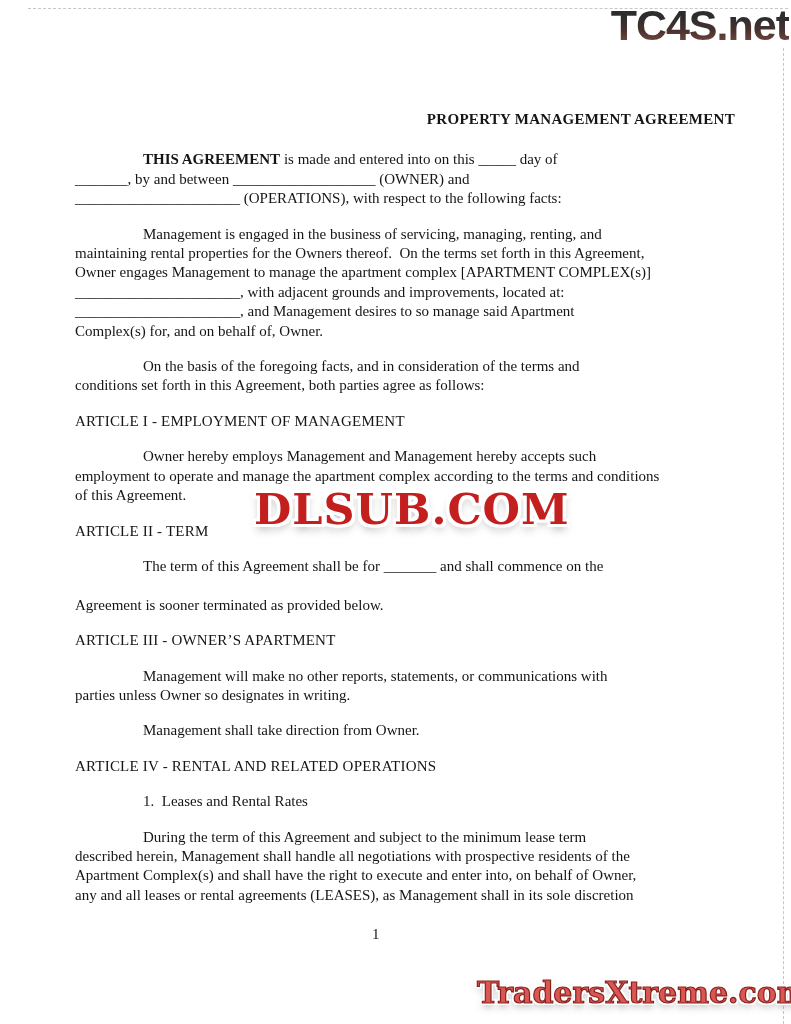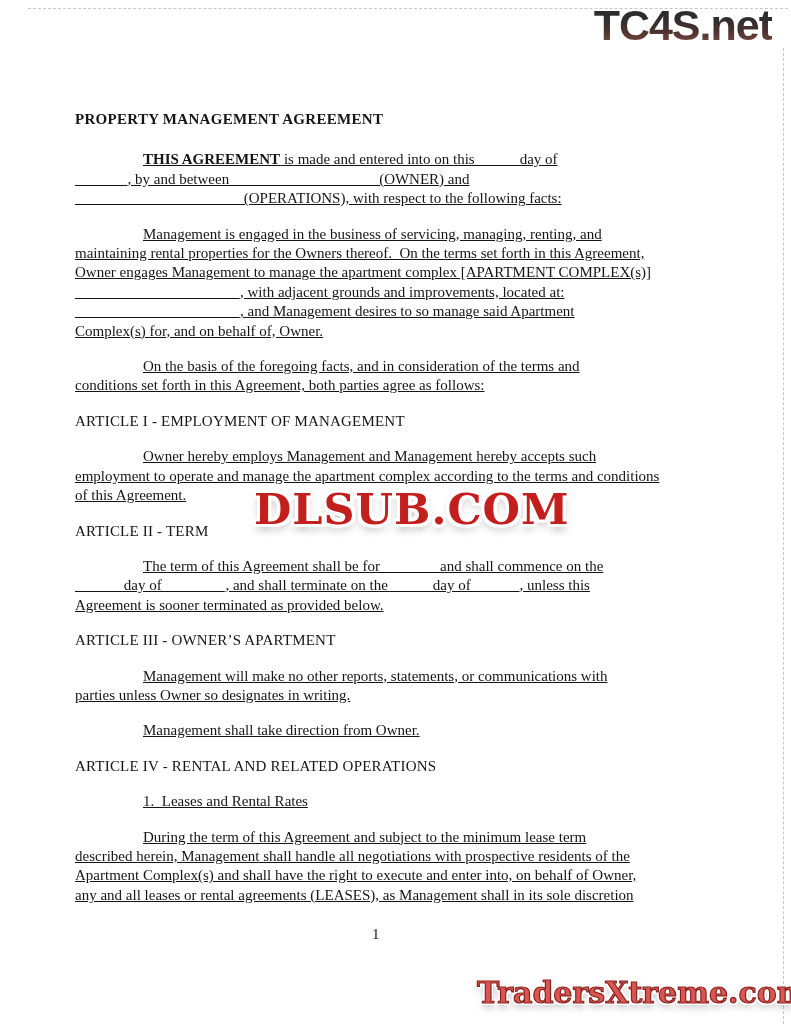--- a/index.html
+++ b/index.html
@@ -22,32 +22,32 @@
     position: absolute; left: 783px; top: 48px; height: 976px;
     border-left: 1px dashed #8f8f8f; opacity: .5;
   }
 
   
   .doc {
     position: absolute; left: 75px; top: 110px; width: 660px;
     font-size: 15px; line-height: 19.4px;
   }
   .doc-title {
-    text-align: left;
+    text-align: right;
     font-weight: bold;
     letter-spacing: .3px;
     margin: 0 0 21px 0;
   }
-  .doc-para { margin: 16px 0 16px 0; text-indent: 68px; text-decoration: underline; }
+  .doc-para { margin: 16px 0 16px 0; text-indent: 68px; }
   .doc-heading { margin: 14px 0 16px 0; font-weight: normal; letter-spacing: .2px; }
   .bold { font-weight: bold; }
 
   
   .wm-top {
-    position: absolute; top: 4px; right: 19px;
+    position: absolute; top: 4px; right: 2px;
     font-family: "Liberation Sans", sans-serif;
     font-weight: bold; font-size: 43px; line-height: 1;
     letter-spacing: -1px;
     color: #3a2e2c;
   }
   @supports ((-webkit-background-clip: text) or (background-clip: text)) {
     .wm-top {
       background: linear-gradient(180deg, #2d2d2d 32%, #4a322f 62%, #7d4a42 95%);
       -webkit-background-clip: text; background-clip: text;
       color: transparent;
@@ -96,21 +96,21 @@
 
   <div class="doc">
     <div class="doc-title">PROPERTY MANAGEMENT AGREEMENT</div>
 
   <div class="doc-para"><span class="bold">THIS AGREEMENT</span><span> is made and entered into on this _____ day of</span><br><span>_______, by and between ___________________ (OWNER) and</span><br><span>______________________ (OPERATIONS), with respect to the following facts:</span></div>
       <div class="doc-para"><span>Management is engaged in the business of servicing, managing, renting, and</span><br><span>maintaining rental properties for the Owners thereof.&nbsp; On the terms set forth in this Agreement,</span><br><span>Owner engages Management to manage the apartment complex [APARTMENT COMPLEX(s)]</span><br><span>______________________, with adjacent grounds and improvements, located at:</span><br><span>______________________, and Management desires to so manage said Apartment</span><br><span>Complex(s) for, and on behalf of, Owner.</span></div>
       <div class="doc-para"><span>On the basis of the foregoing facts, and in consideration of the terms and</span><br><span>conditions set forth in this Agreement, both parties agree as follows:</span></div>
       <div class="doc-heading"><span>ARTICLE I - EMPLOYMENT OF MANAGEMENT</span></div>
       <div class="doc-para"><span>Owner hereby employs Management and Management hereby accepts such</span><br><span>employment to operate and manage the apartment complex according to the terms and conditions</span><br><span>of this Agreement.</span></div>
       <div class="doc-heading"><span>ARTICLE II - TERM</span></div>
-      <div class="doc-para"><span>The term of this Agreement shall be for _______ and shall commence on the</span><br><span>______ day of ________, and shall terminate on the _____ day of ______, unless this</span><br><span>Agreement is sooner terminated as provided below.</span></div>
+      <div class="doc-para"><span>The term of this Agreement shall be for _______ and shall commence on the</span><br><br><span>Agreement is sooner terminated as provided below.</span></div>
       <div class="doc-heading"><span>ARTICLE III - OWNER’S APARTMENT</span></div>
       <div class="doc-para"><span>Management will make no other reports, statements, or communications with</span><br><span>parties unless Owner so designates in writing.</span></div>
       <div class="doc-para"><span>Management shall take direction from Owner.</span></div>
       <div class="doc-heading"><span>ARTICLE IV - RENTAL AND RELATED OPERATIONS</span></div>
       <div class="doc-para"><span>1.&nbsp; Leases and Rental Rates</span></div>
       <div class="doc-para"><span>During the term of this Agreement and subject to the minimum lease term</span><br><span>described herein, Management shall handle all negotiations with prospective residents of the</span><br><span>Apartment Complex(s) and shall have the right to execute and enter into, on behalf of Owner,</span><br><span>any and all leases or rental agreements (LEASES), as Management shall in its sole discretion</span></div>
     </div>
 
   <div class="wm-center" style="color: rgb(196, 31, 31);">DLSUB.COM</div>
 

